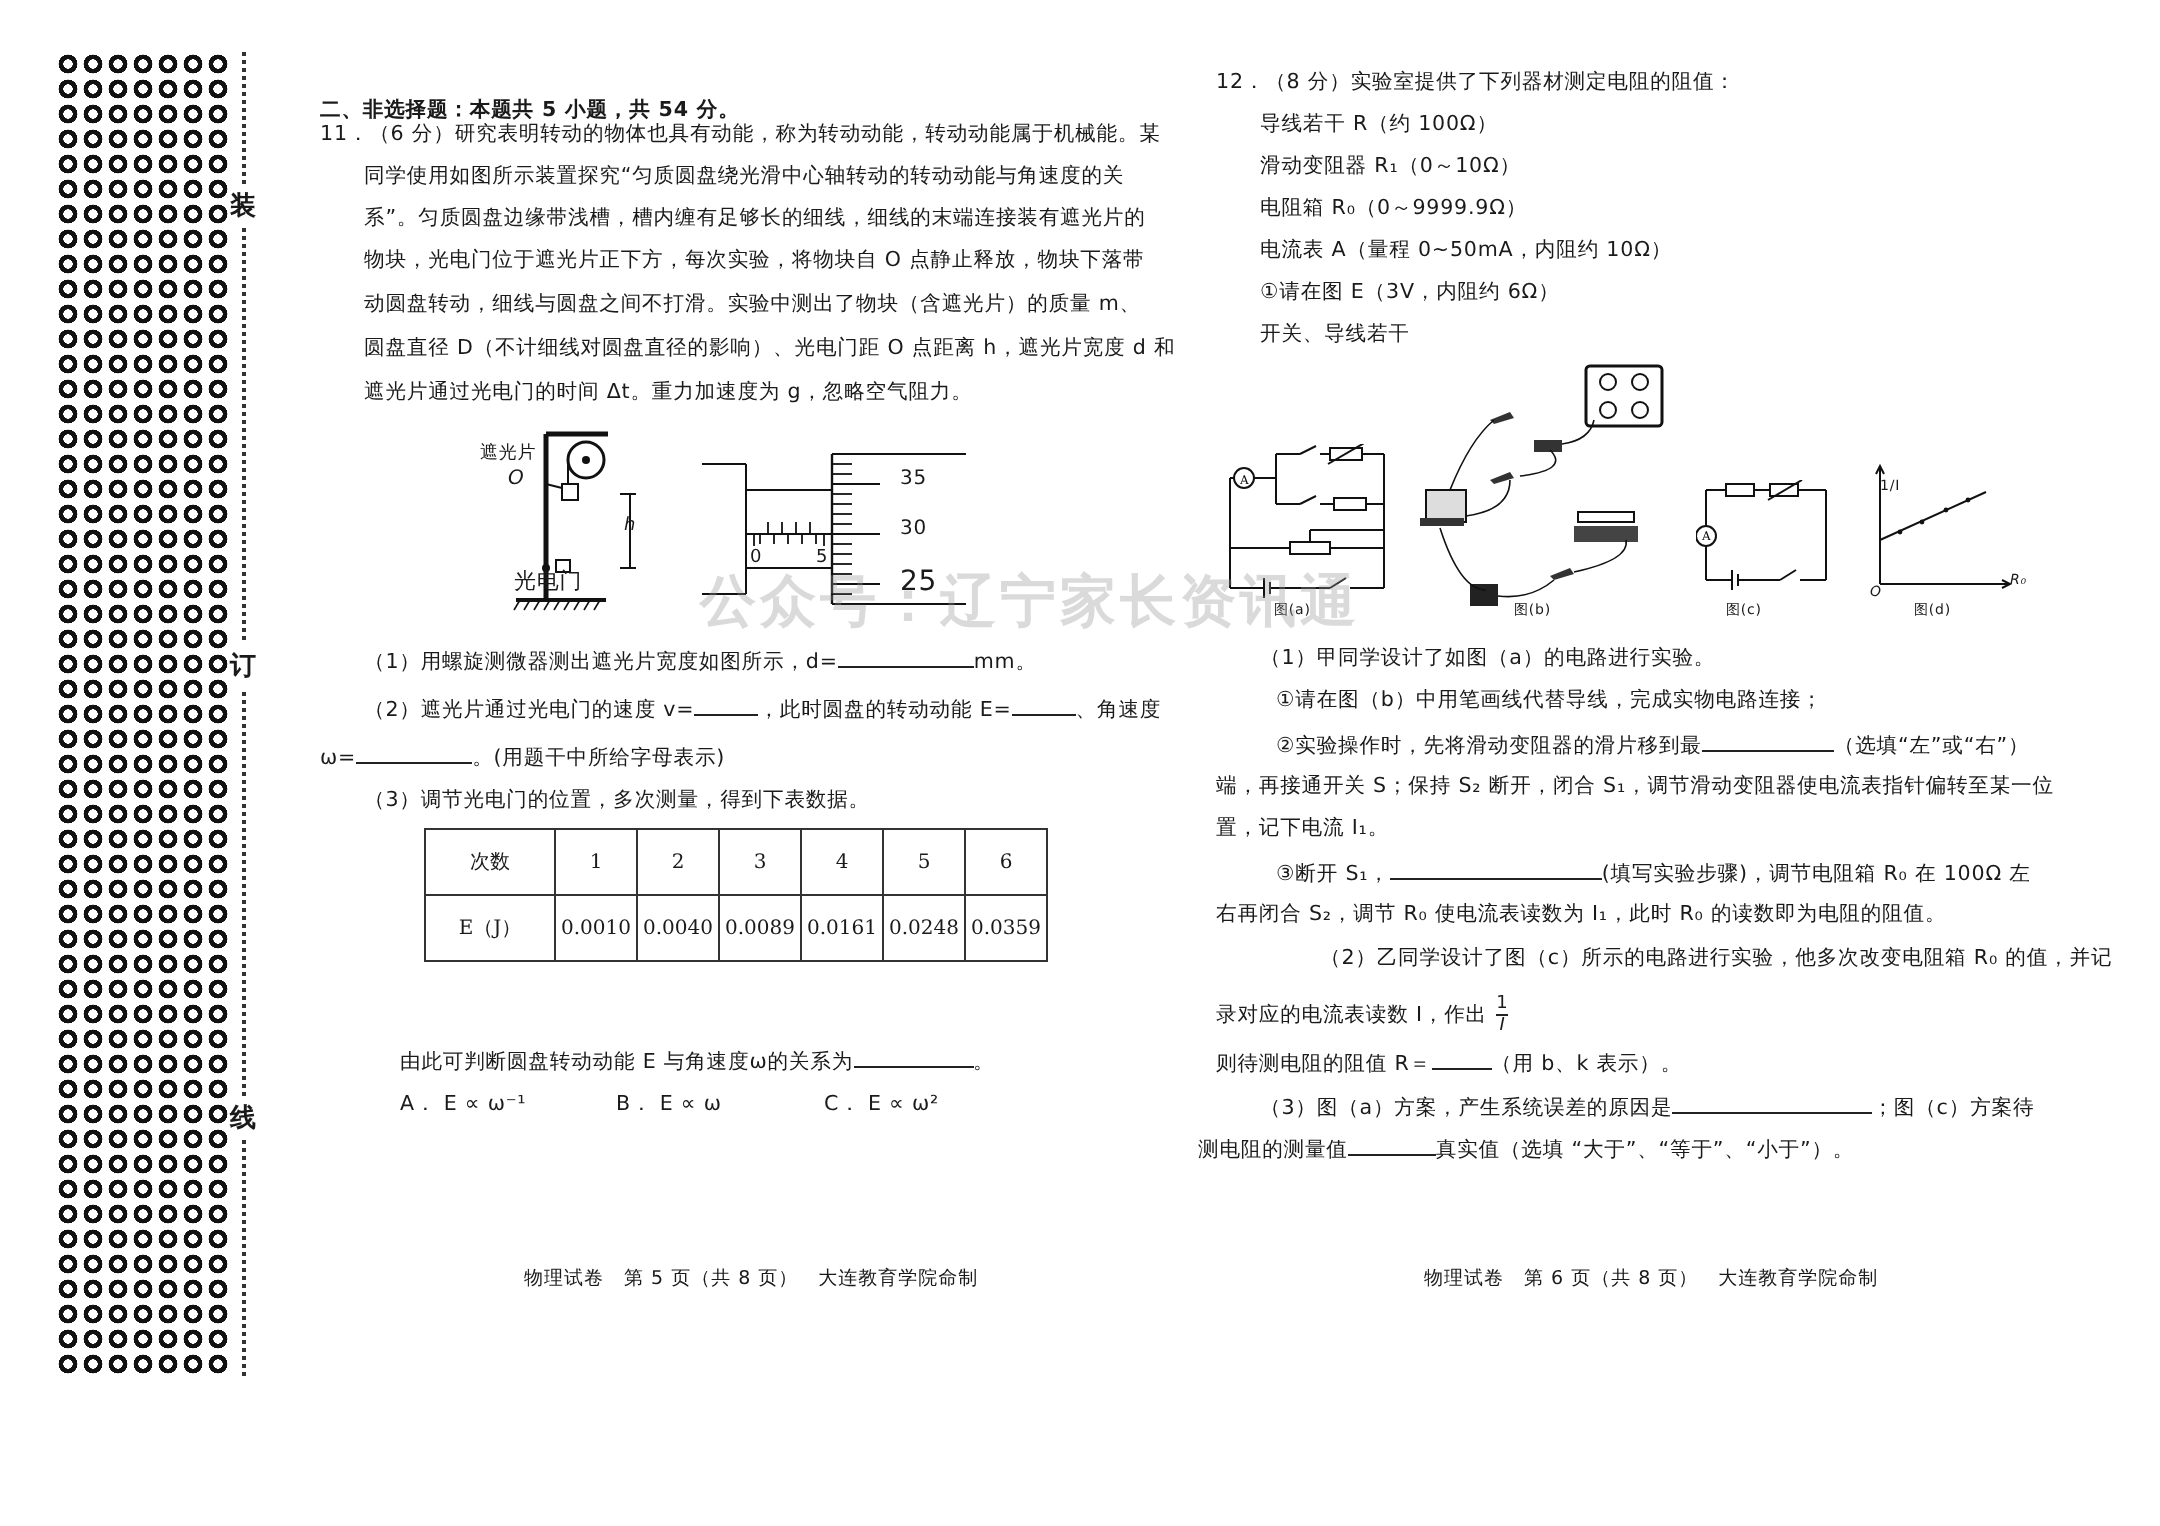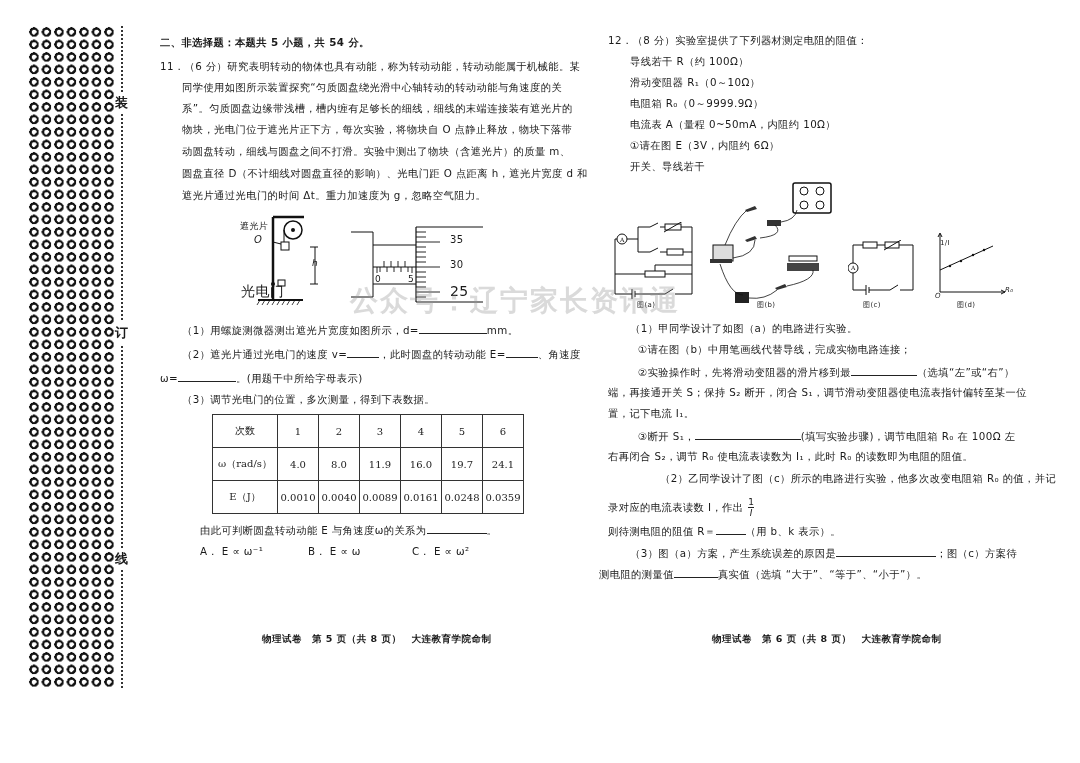--- a/index.html
+++ b/index.html
@@ -17,30 +17,30 @@
   }
   .binding-line {
     position: absolute; left: 121px; top: 26px; height: 662px; width: 0;
     border-left: 2px dotted #333;
   }
   .binding-char {
     position: absolute; left: 115px; font-size: 13px; font-weight: bold; background: #fff; padding: 2px 0;
     font-family: "DejaVu Sans", sans-serif;
   }
   .p { position: absolute; white-space: nowrap; font-family: "DejaVu Sans", sans-serif; font-size: 10.3px; letter-spacing: 0.4px; }
-  .bold { font-weight: bold; }
+  .bold { font-weight: bold; margin-top: 12px; }
   .blank { display: inline-block; border-bottom: 1px solid #222; height: 12px; vertical-align: baseline; }
   table.data {
     position: absolute; left: 212px; top: 414px; border-collapse: collapse;
     font-family: "DejaVu Serif", serif; font-size: 10px;
   }
   table.data td { border: 1.3px solid #333; text-align: center; height: 33px; margin-top: 48px; }
   table.data td:first-child { width: 65px; }
   table.data td { width: 41px; }
-  .footer { position: absolute; top: 633px; font-size: 9.5px; font-weight: bold; font-family: "DejaVu Sans", sans-serif; letter-spacing: 0.5px; }
+  .footer { position: absolute; top: 633px; font-size: 9.5px; font-weight: normal; font-family: "DejaVu Sans", sans-serif; letter-spacing: 0.5px; }
   .watermark {
     position: absolute; left: 350px; top: 282px; font-size: 28px; color: rgba(150,150,150,0.35);
     font-family: Liberation Mono, monospace; font-weight: bold; letter-spacing: 2px; white-space: nowrap;
   }
   svg text { font-family: "DejaVu Serif", serif; }
 </style>
 </head>
 <body>
 
 <div class="gutter-pattern"></div>
@@ -82,21 +82,21 @@
         <line x1="42" y1="88" x2="39" y2="93"></line>
         <line x1="47" y1="88" x2="44" y2="93"></line>
       <line x1="52" y1="88" x2="49" y2="93"></line>
         <line x1="57" y1="88" x2="54" y2="93"></line>
         <line x1="62" y1="88" x2="59" y2="93"></line>
     </g>
   </svg>
   <div class="p" style="left:240px;top:220px;font-size:9px">遮光片</div>
   <div class="p" style="left:254px;top:234px;font-size:10px;font-style:italic">O</div>
   <div class="p" style="left:312px;top:258px;font-size:9px;font-style:italic">h</div>
-  <div class="p" style="left:241px;top:283px;font-size:14px">光电门</div>
+  <div class="p" style="left:257px;top:283px;font-size:11px">光电门</div>
 
   <svg style="position:absolute;left:348px;top:222px" width="140" height="85" viewBox="0 0 140 85">
     <line x1="3" y1="10" x2="25" y2="10" stroke="#111" stroke-width="1"></line>
     <line x1="25" y1="10" x2="25" y2="75" stroke="#111" stroke-width="1"></line>
     <line x1="3" y1="75" x2="25" y2="75" stroke="#111" stroke-width="1"></line>
     <line x1="25" y1="23" x2="68" y2="23" stroke="#111" stroke-width="1"></line>
     <line x1="25" y1="45" x2="68" y2="45" stroke="#111" stroke-width="1"></line>
     <line x1="25" y1="62" x2="68" y2="62" stroke="#111" stroke-width="1"></line>
     <g stroke="#111" stroke-width="0.9">
       <line x1="29" y1="45" x2="29" y2="51"></line>
@@ -151,29 +151,20 @@
   <table class="data">
     <tbody>
         <tr>
       <td>次数</td>
       <td>1</td>
       <td>2</td>
       <td>3</td>
       <td>4</td>
       <td>5</td>
       <td>6</td>
-    </tr>
-    <tr>
-      <td>ω（rad/s）</td>
-      <td>4.0</td>
-      <td>8.0</td>
-      <td>11.9</td>
-      <td>16.0</td>
-      <td>19.7</td>
-      <td>24.1</td>
     </tr>
     <tr>
       <td>E（J）</td>
       <td>0.0010</td>
       <td>0.0040</td>
       <td>0.0089</td>
       <td>0.0161</td>
       <td>0.0248</td>
       <td>0.0359</td>
     </tr>

